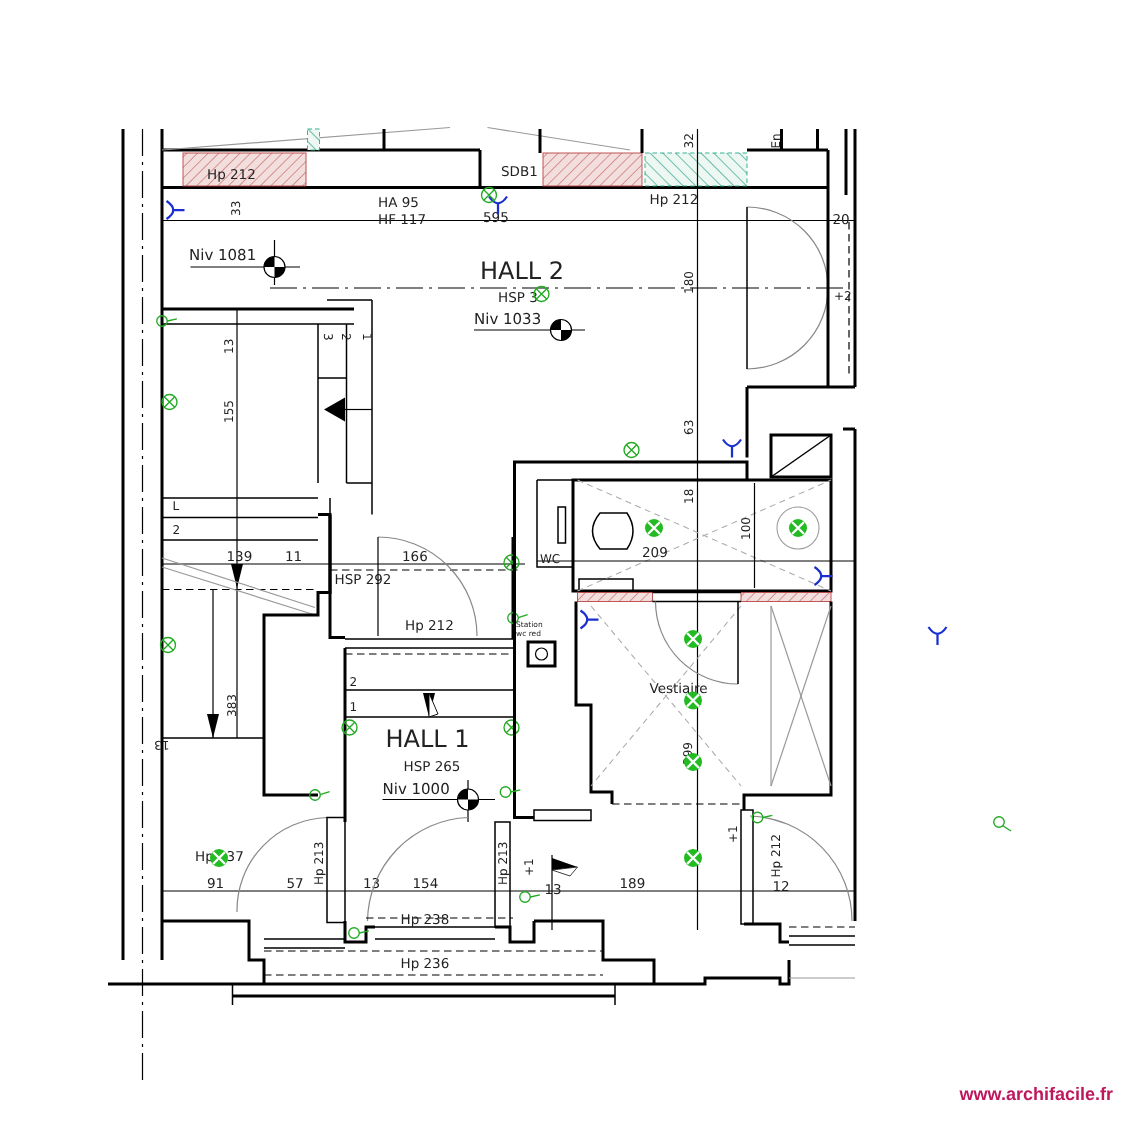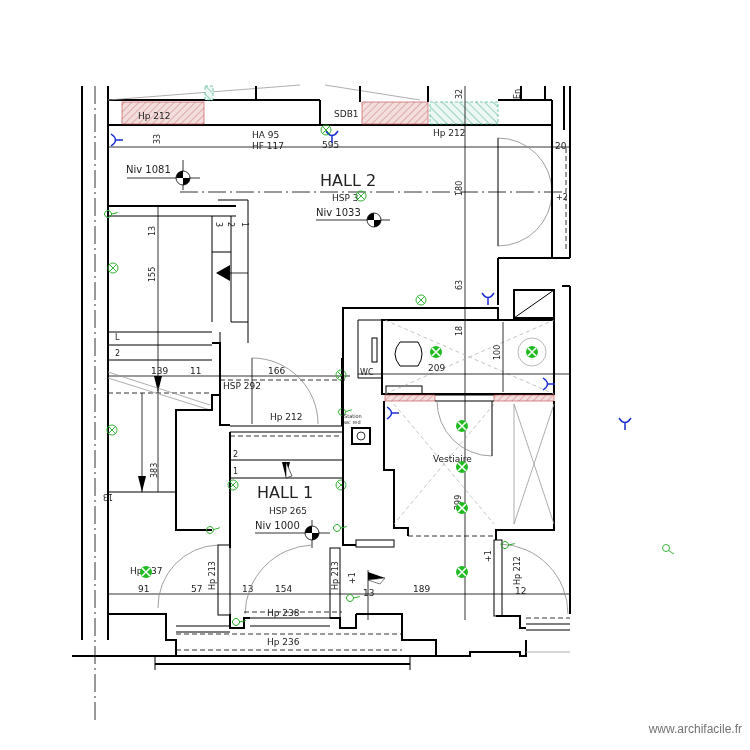--- a/index.html
+++ b/index.html
@@ -10,21 +10,21 @@
   .dim { stroke:#000; stroke-width:0.8; fill:none; }
   .grey { stroke:#999; stroke-width:0.8; fill:none; }
   .dash { stroke:#000; stroke-width:0.8; fill:none; stroke-dasharray:5 3; }
   .axis { stroke:#000; stroke-width:0.8; fill:none; stroke-dasharray:18 4 2 4; }
   .greyx { stroke:#aaa; stroke-width:0.7; fill:none; stroke-dasharray:4 3; }
   .arc { stroke:#888; stroke-width:0.8; fill:none; }
   .txt { font-family:"DejaVu Sans", sans-serif; fill:#222; font-size:9px; }
   .txt-sm { font-family:"DejaVu Sans", sans-serif; fill:#222; font-size:8px; }
   .txt-room { font-family:"DejaVu Sans", sans-serif; fill:#222; font-size:16px; }
   .txt-mid { font-family:"DejaVu Sans", sans-serif; fill:#222; font-size:10px; }
-  .watermark { position:absolute; right:8px; bottom:14px; font-family:"Liberation Sans", sans-serif; font-size:12px; color:#737373; }
+  .watermark { position:absolute; right:8px; bottom:14px; font-family:"Liberation Sans", sans-serif; font-size:12px; color:#be185d;font-weight:bold; }
   .hatch-red { fill:url(#hatchRed); stroke:#b44; stroke-width:0.6; }
   .hatch-green { fill:url(#hatchGreen); stroke:#2a8; stroke-width:0.6; stroke-dasharray:3 2; }
 </style>
 </head>
 <body>
 
 <svg id="plan" viewBox="0 0 750 750" xmlns="http://www.w3.org/2000/svg">
   <defs>
     <pattern id="hatchRed" width="5" height="5" patternUnits="userSpaceOnUse" patternTransform="rotate(45)">
       <rect width="5" height="5" fill="#f3dede"></rect>

